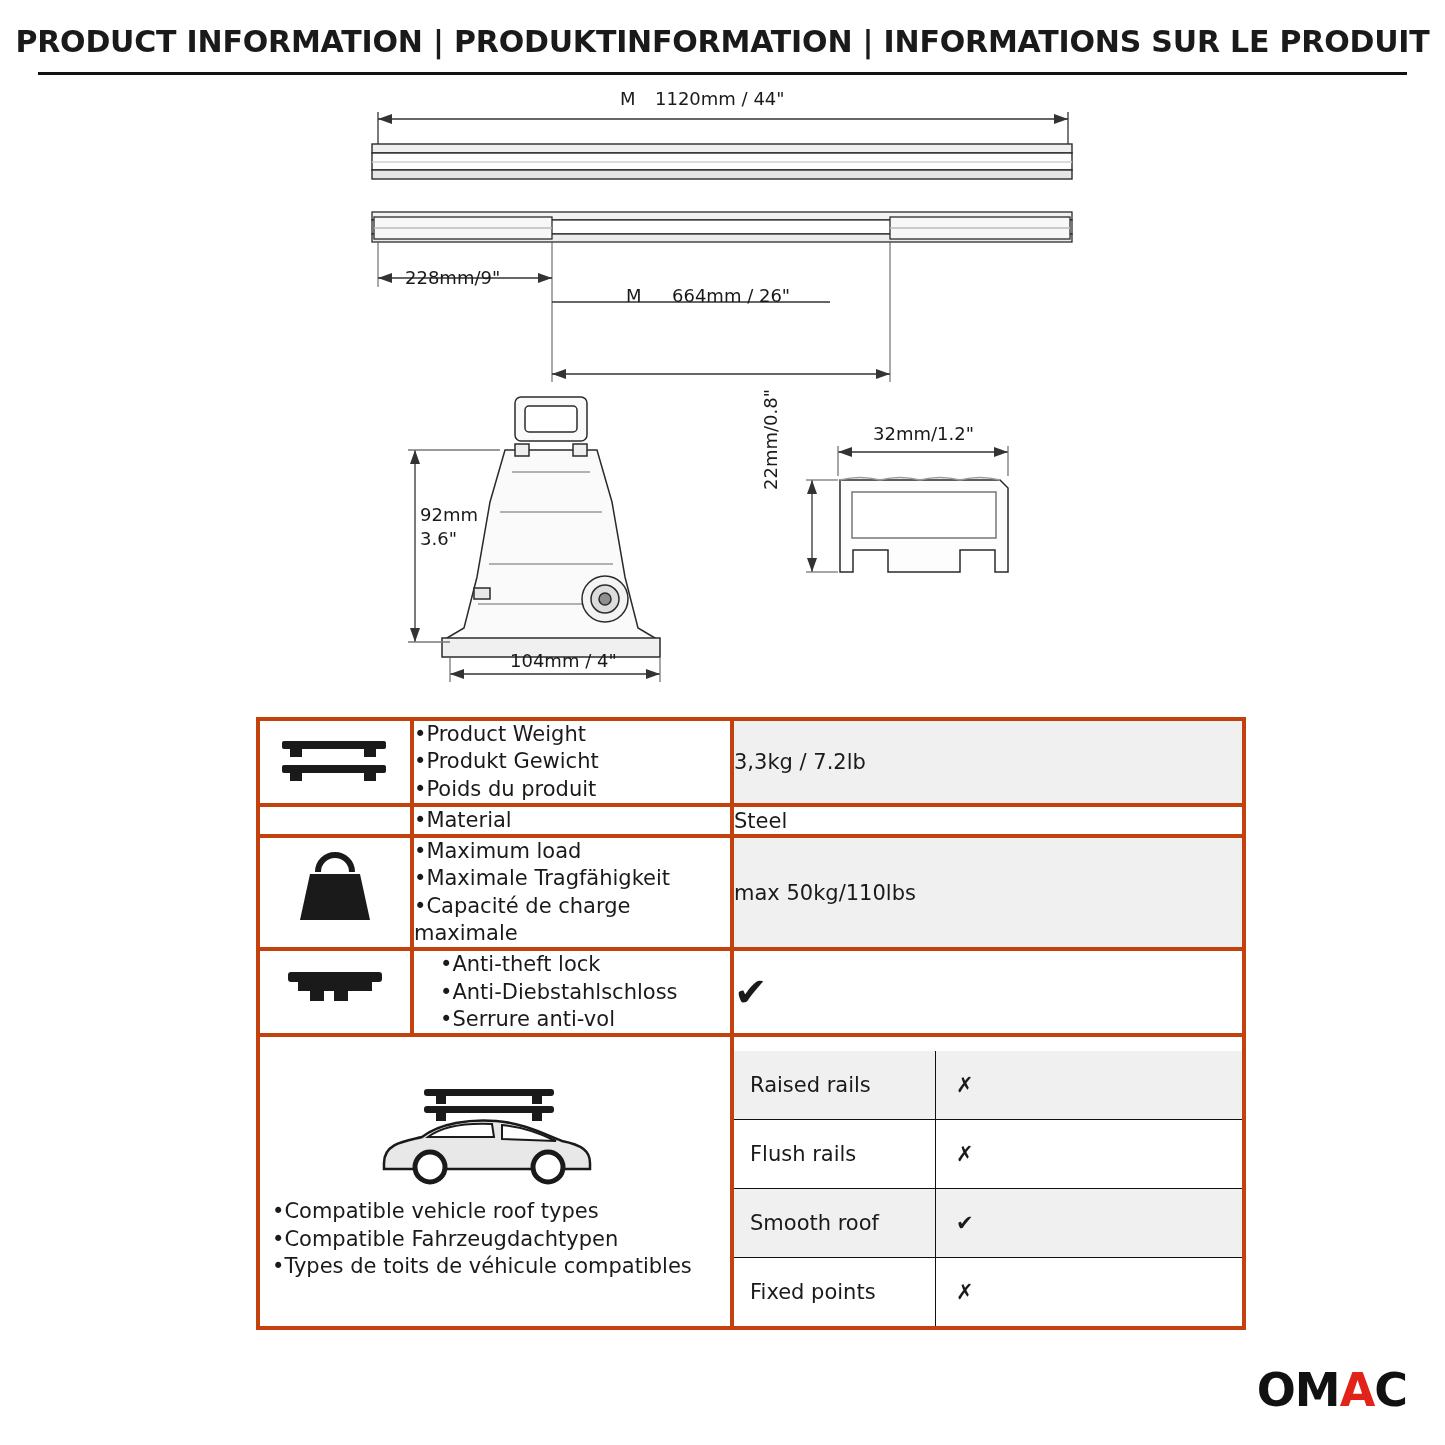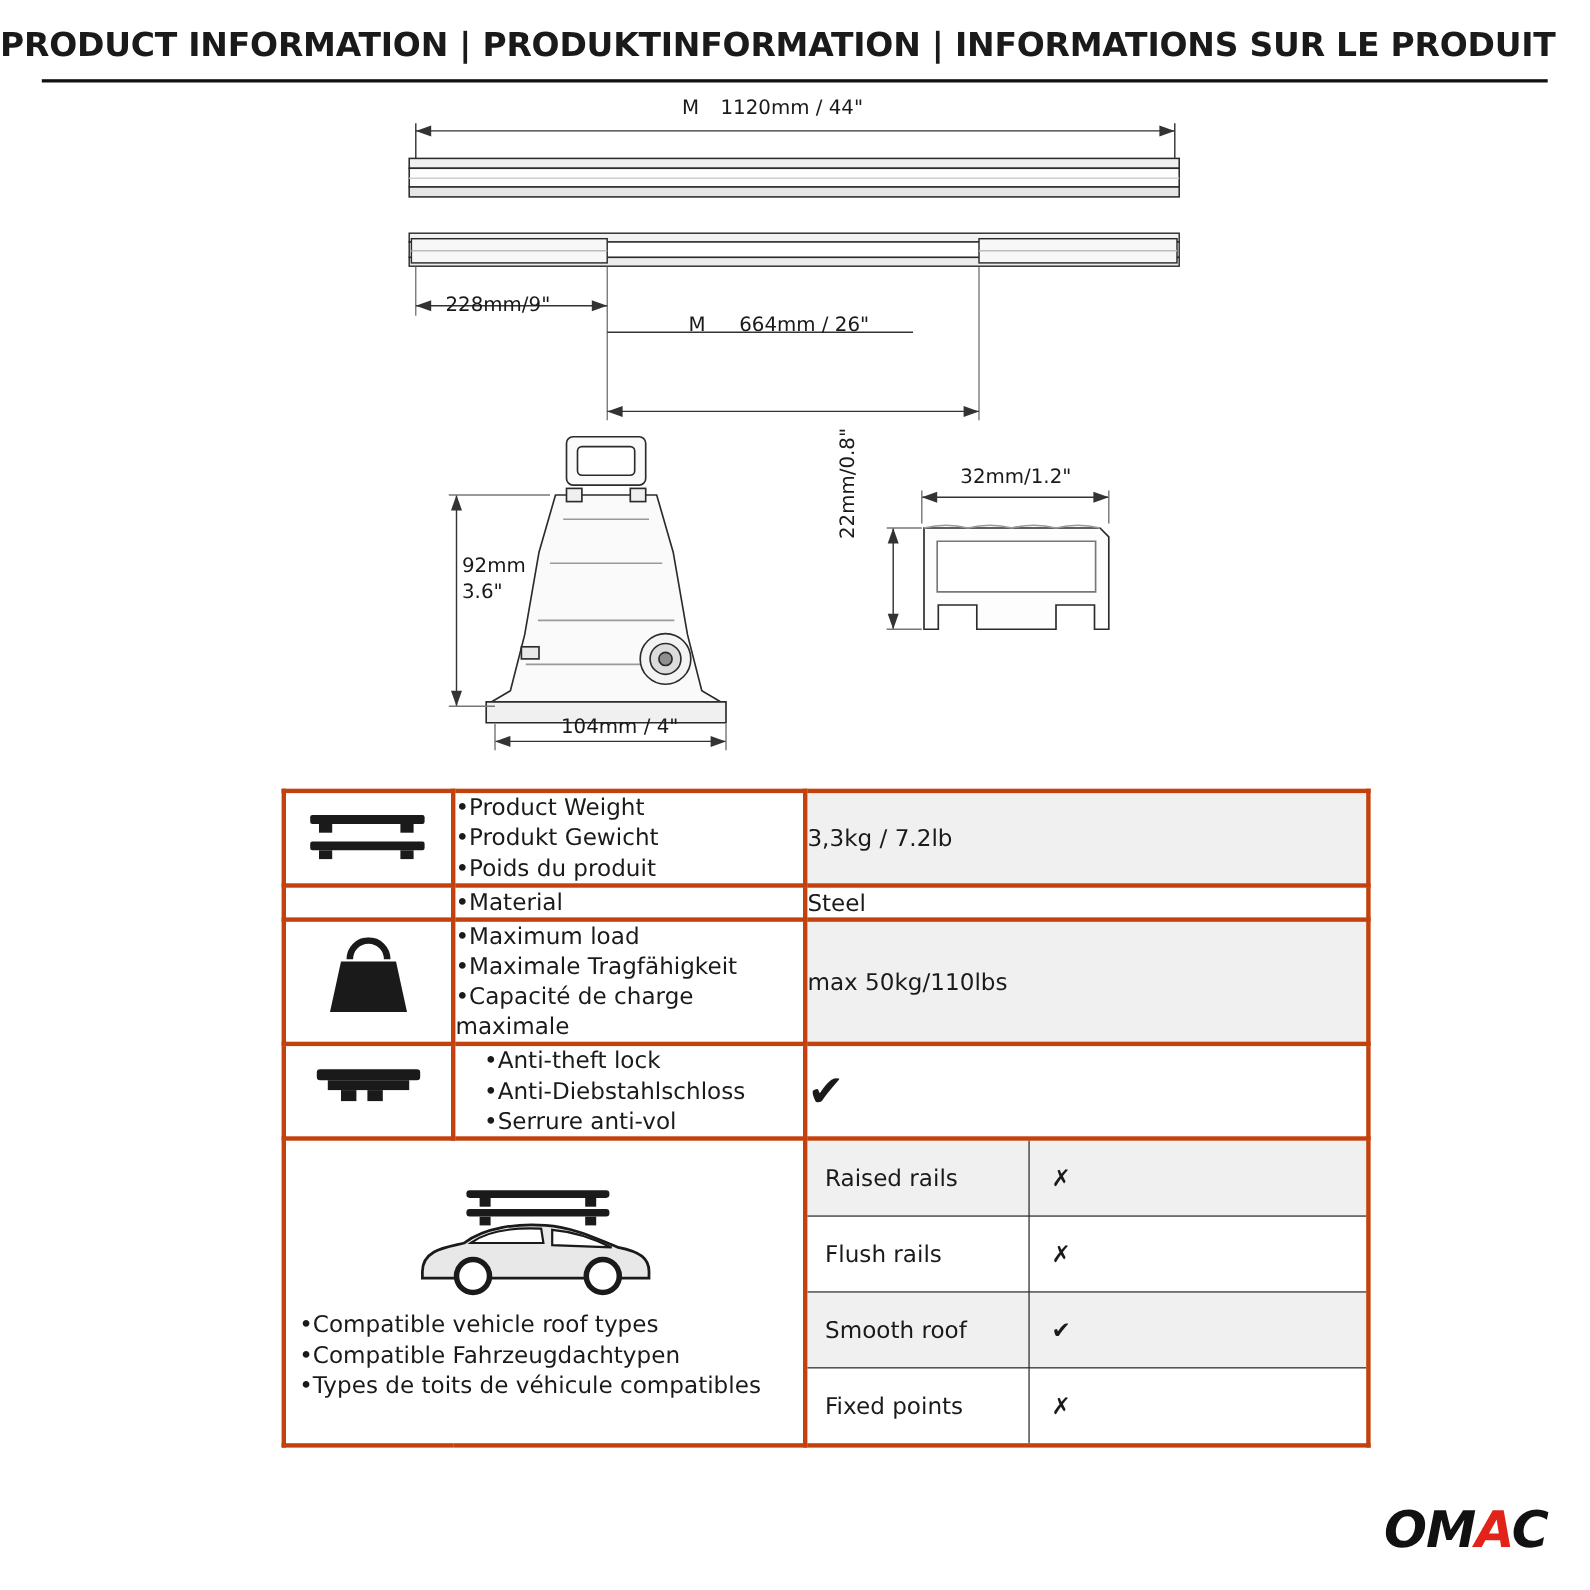--- a/index.html
+++ b/index.html
@@ -19,21 +19,21 @@
     position: absolute;
     inset: 0;
   }
 
   
   .title {
     position: absolute;
     top: 24px;
     left: 0;
     width: 100%;
-    text-align: left;
+    text-align: center;
     font-size: 30px;
     font-weight: bold;
     letter-spacing: -0.2px;
     white-space: nowrap;
   }
   .title-rule {
     position: absolute;
     top: 72px;
     left: 38px;
     width: 1369px;
@@ -80,20 +80,21 @@
     padding: 10px 0 10px 18px;
     font-size: 22px;
   }
   .shade { background: #f0f0f0; }
 
   .bullets p { margin: 0; }
 
   .roof-sub {
     width: 100%;
     border-collapse: collapse;
+    margin-top: 14px;
   }
   .roof-sub td {
     border: 1px solid #111;
     font-size: 21px;
     height: 68px;
   }
   .roof-sub tr:first-child td { border-top: none; }
   .roof-sub tr:last-child td { border-bottom: none; }
   .roof-sub td:first-child { border-left: none; padding-left: 16px; width: 185px; }
   .roof-sub td:last-child { border-right: none; padding-left: 20px; }
@@ -109,21 +110,20 @@
 
   
   .logo {
     position: absolute;
     right: 38px;
     bottom: 28px;
     font-size: 46px;
     font-weight: bold;
     letter-spacing: -1px;
     color: #111;
-    font-style: italic;
   }
   .logo .accent { color: #e2231a; }
 </style>
 </head>
 <body>
 
 <div class="page">
 
   <div class="title">PRODUCT INFORMATION | PRODUKTINFORMATION | INFORMATIONS SUR LE PRODUIT</div>
   <div class="title-rule"></div>

